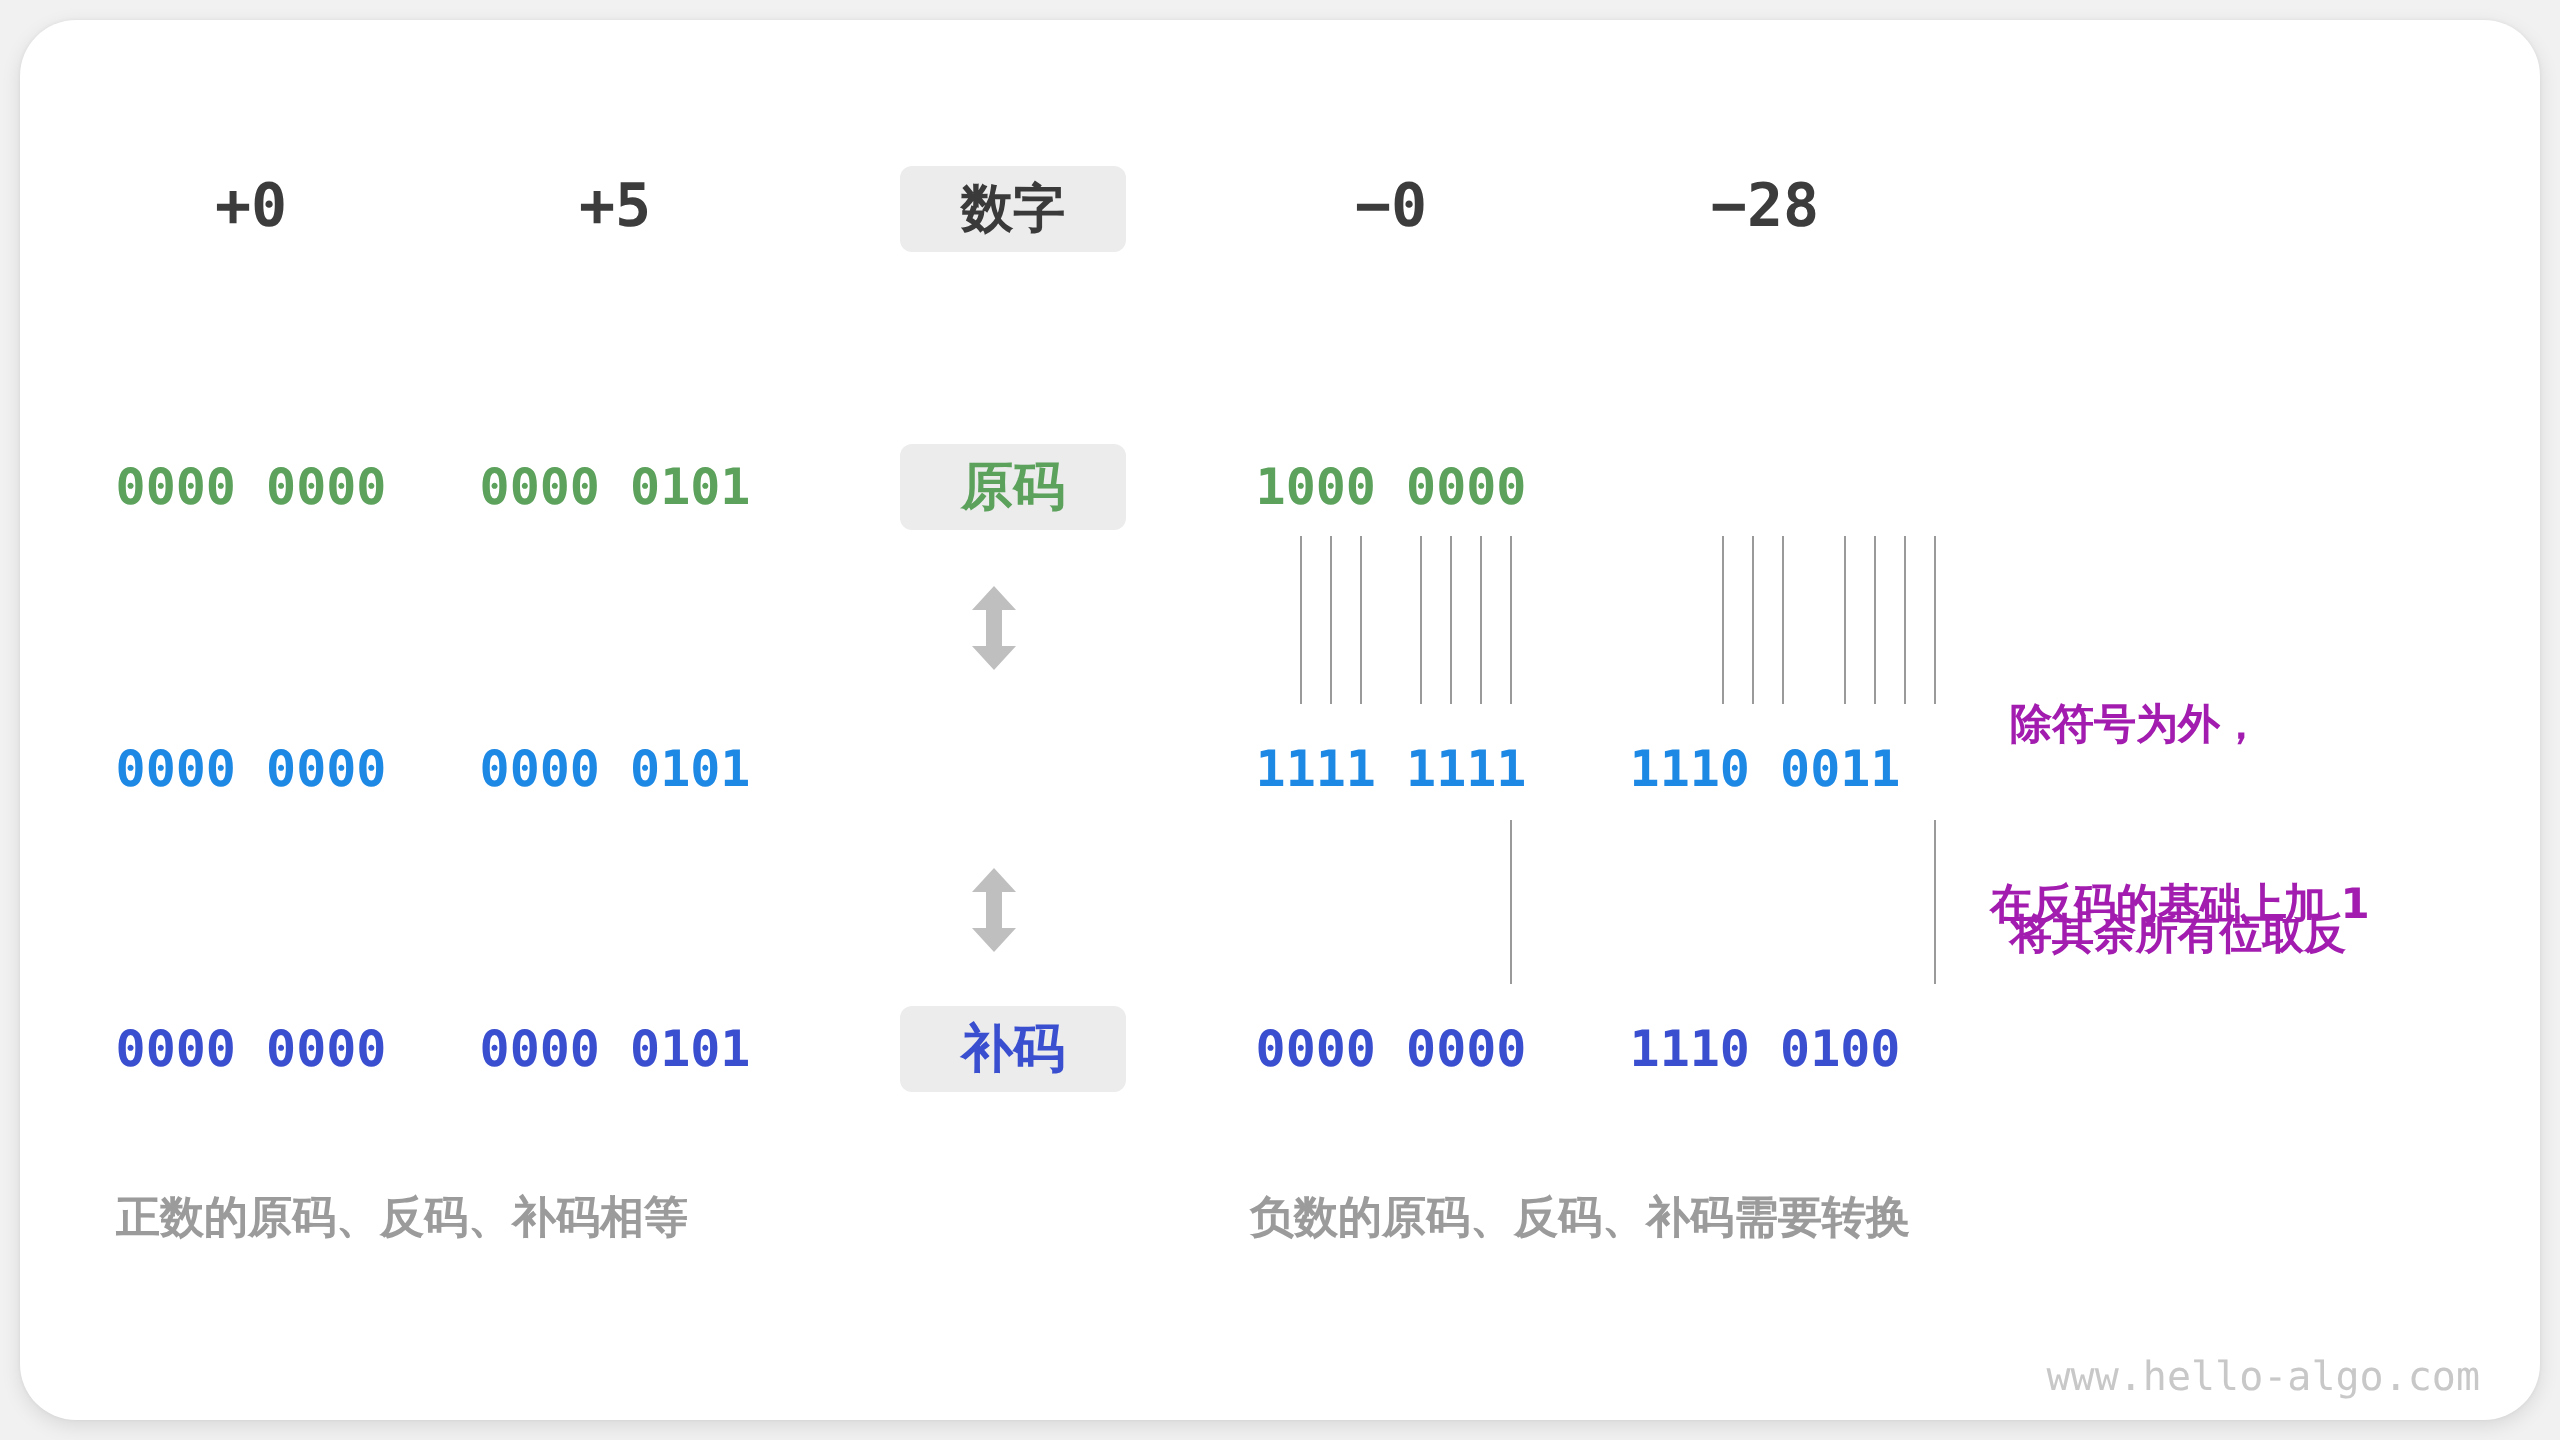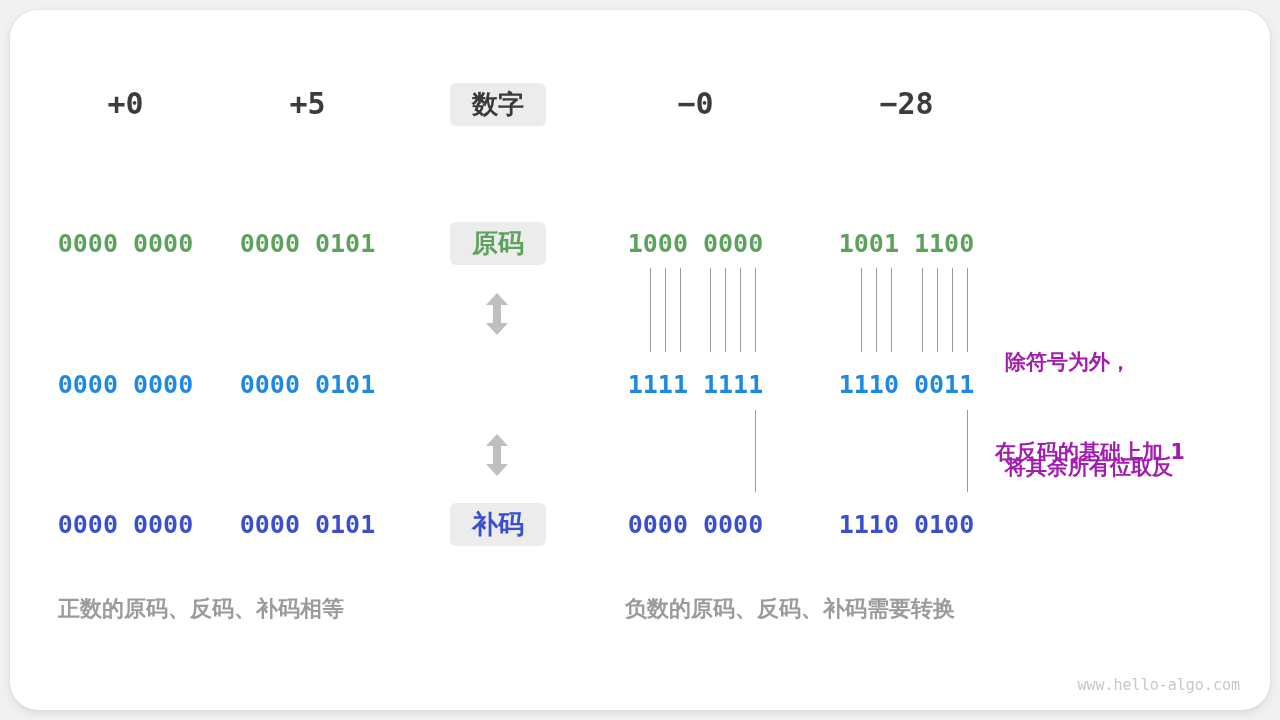--- a/index.html
+++ b/index.html
@@ -7,37 +7,37 @@
   .page{position:relative;width:1280px;height:720px;background:#F1F1F1;}
   .card{position:absolute;left:10px;top:10px;width:1260px;height:700px;background:#FFFFFF;
         border-radius:28px;box-shadow:0 3px 10px rgba(0,0,0,0.10),0 0 2px rgba(0,0,0,0.06);}
 
   .cell{position:absolute;display:flex;align-items:center;justify-content:center;}
 
   
   .c1{left:48px;width:135px;}
   .c2{left:230px;width:135px;}
   .c3{left:618px;width:135px;}
-  .c4{left:828px;width:137px;}
+  .c4{left:804px;width:137px;}
 
   
   .r-num{top:75px;height:36px;}
   .r-sign{top:216px;height:34px;}
   .r-ones{top:357px;height:34px;}
   .r-twos{top:497px;height:34px;}
 
   .num{font-family:"DejaVu Sans Mono",monospace;font-weight:bold;font-size:30px;color:#3C3C3C;white-space:pre;}
   .bin{font-family:"DejaVu Sans Mono",monospace;font-weight:bold;font-size:25px;white-space:pre;}
 
   .green{color:#5CA15C;}
   .blue{color:#1E88E5;}
   .indigo{color:#3A4FD0;}
   .dark{color:#3A3A3A;}
 
-  .label-box{position:absolute;left:440px;width:96px;height:43px;background:#ECECEC;border-radius:6px;
+  .label-box{position:absolute;left:440px;width:113px;height:43px;background:#ECECEC;border-radius:6px;
              display:flex;align-items:center;justify-content:center;
              font-weight:bold;font-size:26px;font-family:Liberation Serif, serif;}
   .b-num{top:73px;}
   .b-sign{top:212px;}
   .b-ones{top:353px;}
   .b-twos{top:493px;}
 
   .arrow{position:absolute;left:474px;width:26px;height:42px;}
   .arrow1{top:283px;}
   .arrow2{top:424px;}
@@ -48,41 +48,40 @@
 
   .note{position:absolute;font-weight:bold;font-size:21px;color:#a21caf;line-height:35px;white-space:pre;}
   .note-invert{left:995px;top:265px;}
   .note-addone{left:985px;top:428px;line-height:28px;}
 
   .caption{position:absolute;top:584px;font-weight:bold;font-size:22px;color:#9B9B9B;white-space:pre;}
   .cap-pos{left:48px;}
   .cap-neg{left:615px;}
 
   .watermark{position:absolute;right:30px;top:666px;font-family:"DejaVu Sans Mono",monospace;
-             font-size:15px;color:#C8C8C8;white-space:pre;}
+             font-size:20px;color:#C8C8C8;white-space:pre;}
 </style>
 </head>
 <body>
 
 <div class="page">
   <div class="card">
 
     <div class="cell num r-num c1">+0</div>
     <div class="cell num r-num c2">+5</div>
     <div class="cell num r-num c3">−0</div>
     <div class="cell num r-num c4">−28</div>
 
     <div class="label-box b-num dark">数字</div>
     <div class="label-box b-sign green">原码</div>
     <div class="label-box b-twos indigo">补码</div>
 
     <div class="cell bin green r-sign c1">0000 0000</div>
     <div class="cell bin green r-sign c2">0000 0101</div>
     <div class="cell bin green r-sign c3">1000 0000</div>
-    <div class="cell bin green r-sign c4">1001 1100</div>
 
     <div class="cell bin blue r-ones c1">0000 0000</div>
     <div class="cell bin blue r-ones c2">0000 0101</div>
     <div class="cell bin blue r-ones c3">1111 1111</div>
     <div class="cell bin blue r-ones c4">1110 0011</div>
 
     <div class="cell bin indigo r-twos c1">0000 0000</div>
     <div class="cell bin indigo r-twos c2">0000 0101</div>
     <div class="cell bin indigo r-twos c3">0000 0000</div>
     <div class="cell bin indigo r-twos c4">1110 0100</div>

